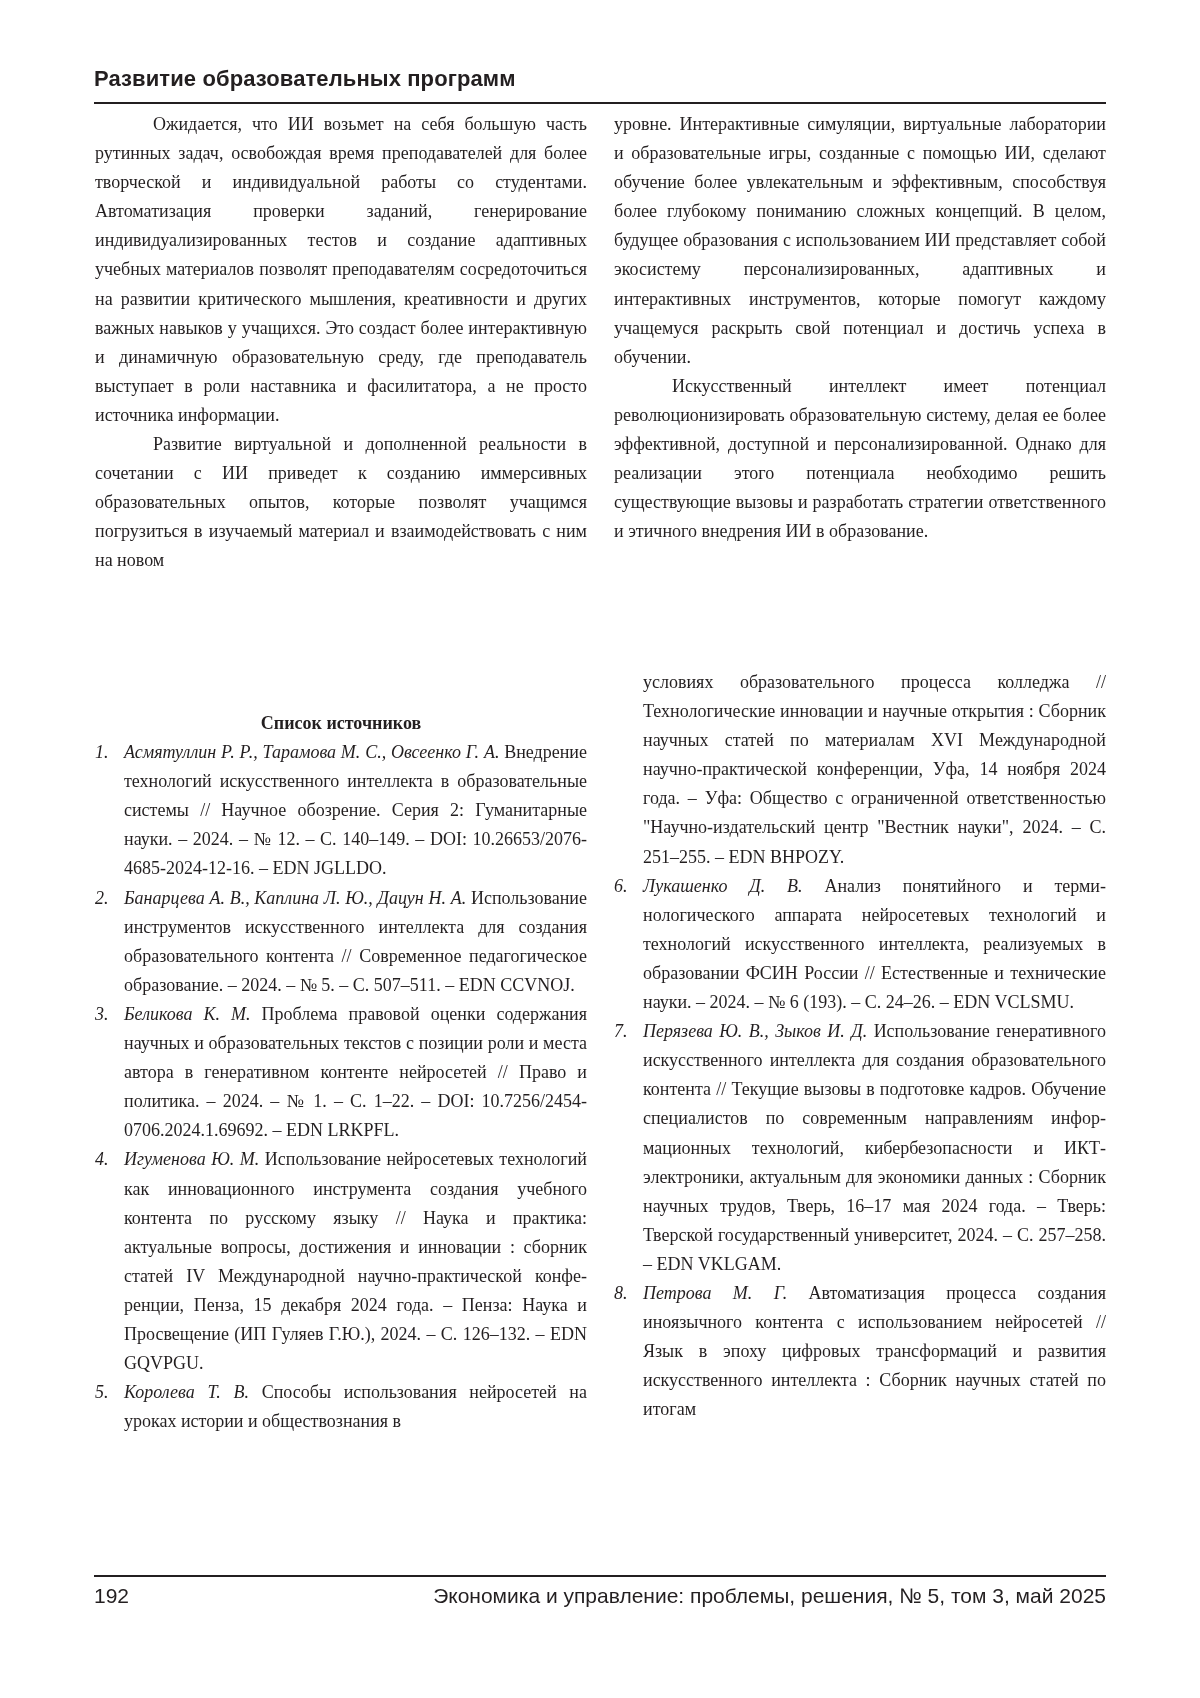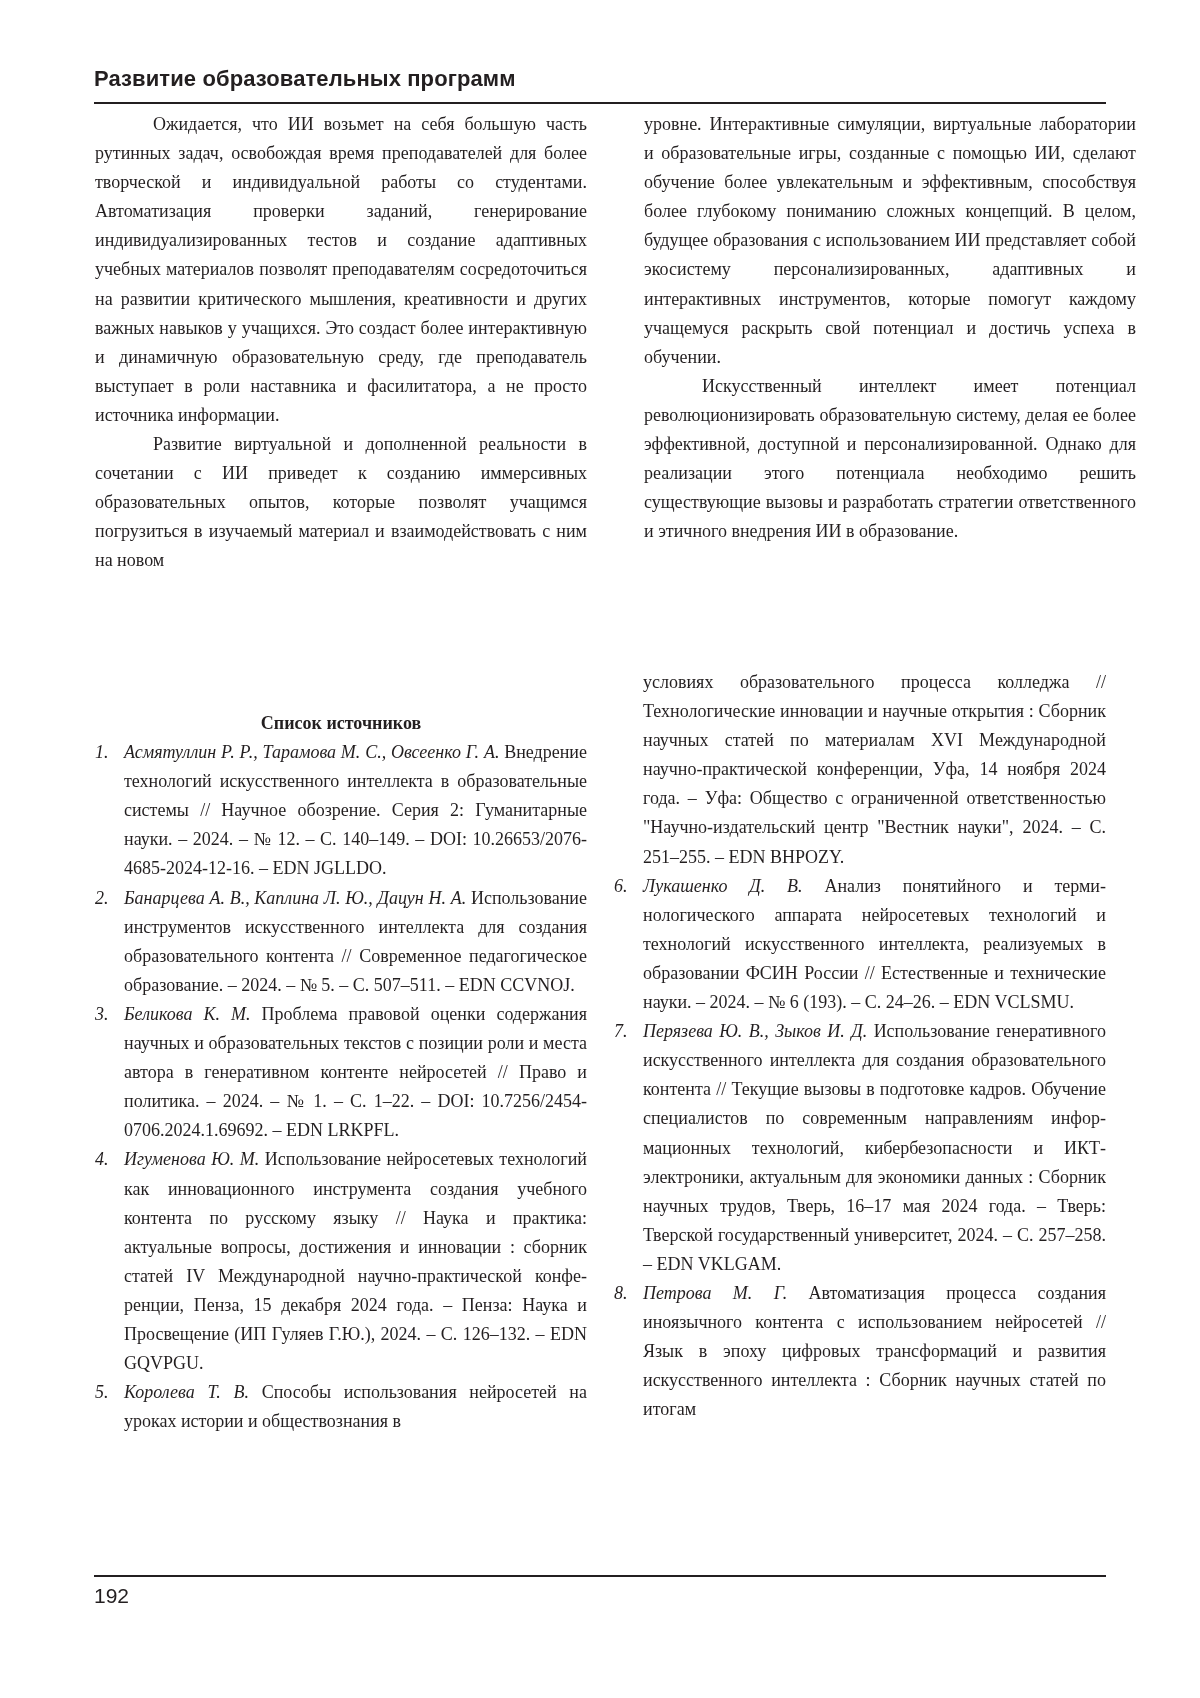--- a/index.html
+++ b/index.html
@@ -11,21 +11,21 @@
   }
   .head-rule { position: absolute; left: 94px; top: 102px; width: 1012px; height: 2px; background: #231f20; }
   .col {
     position: absolute; width: 492px;
     font-family: "Liberation Serif", serif; font-size: 18px; line-height: 29.1px;
     text-align: justify; hyphens: manual;
   }
   .col p { margin: 0; }
   .indent { text-indent: 58px; }
   .col-left-top { left: 95px; top: 110px; }
-  .col-right-top { left: 644px; top: 110px; }
+  .col-right-top { left: 614px; top: 110px; }
   .section-heading { font-weight: bold; text-indent: 58px; text-align: left; }
   .refs-title { font-weight: bold; text-align: center; margin-bottom: 0; }
   .col-left-refs { left: 95px; top: 668px; margin-top: 41px; }
   .col-right-refs { left: 614px; top: 668px; }
   .ref { position: relative; padding-left: 29px; }
   .ref-num { position: absolute; left: 0; top: 0; font-style: italic; }
   .ref-authors { font-style: italic; }
   .ref-cont { padding-left: 29px; }
   .foot-rule { position: absolute; left: 94px; top: 1575px; width: 1012px; height: 2px; background: #231f20; }
   .footer {
@@ -85,13 +85,14 @@
   </div>
   <div class="ref">
     <span class="ref-num">8.</span>
     <p><span class="ref-authors">Петрова М. Г.</span><span> Автоматизация процесса созда­ния иноязычного контента с использованием нейросетей // Язык в эпоху цифровых транс­формаций и развития искусственного интел­лекта : Сборник научных статей по итогам</span></p>
   </div>
 </div>
 
 <div class="foot-rule"></div>
 <div class="footer">
   <span>192</span>
+  <span>Экономика и управление: проблемы, решения, № 5, том 3, май 2025</span>
 </div>
 
 </body></html>

